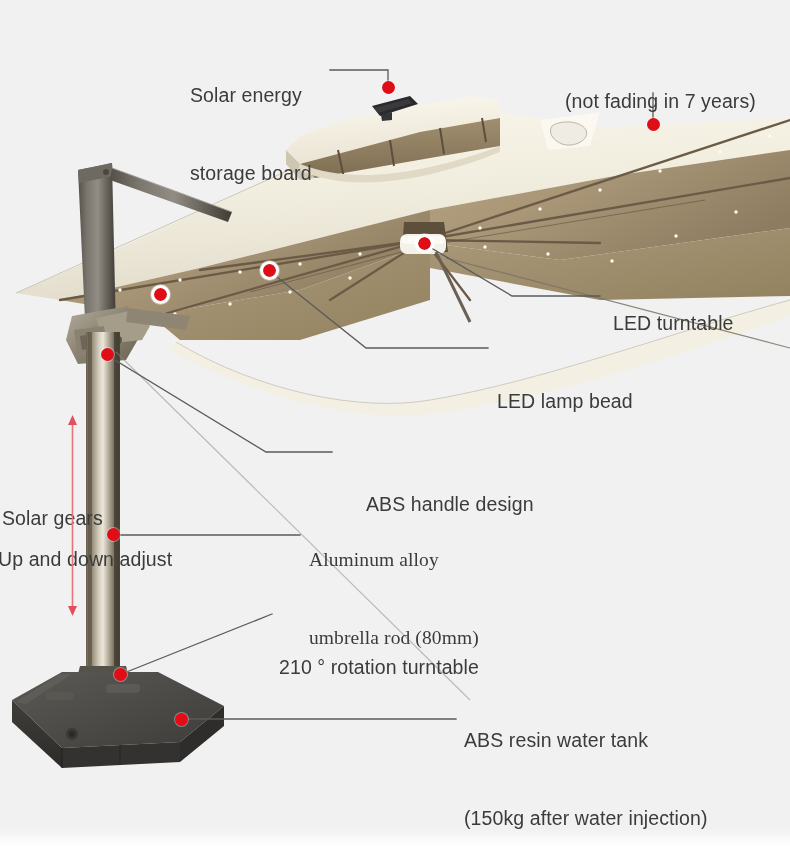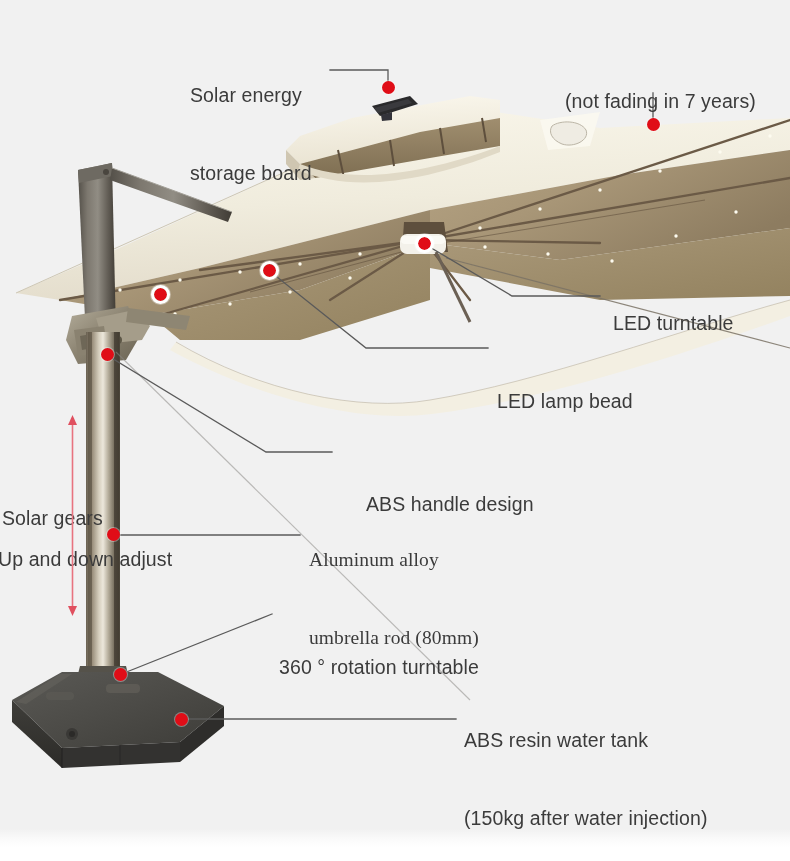--- a/index.html
+++ b/index.html
@@ -333,21 +333,21 @@
   <div class="label" style="left:-2px; top:494px;">
     <div>Up and down adjust</div>
   </div>
 
   <div class="label" style="left:309px; top:495px;font-family:Liberation Serif, serif;">
     <div>Aluminum alloy</div>
     <div>umbrella rod (80mm)</div>
   </div>
 
   <div class="label" style="left:279px; top:602px;">
-    <div>360 ° rotation turntable</div>
+    <div>210 ° rotation turntable</div>
   </div>
 
   <div class="label" style="left:464px; top:675px;">
     <div>ABS resin water tank</div>
     <div>(150kg after water injection)</div>
   </div>
 
 </div>
 
 </body></html>

